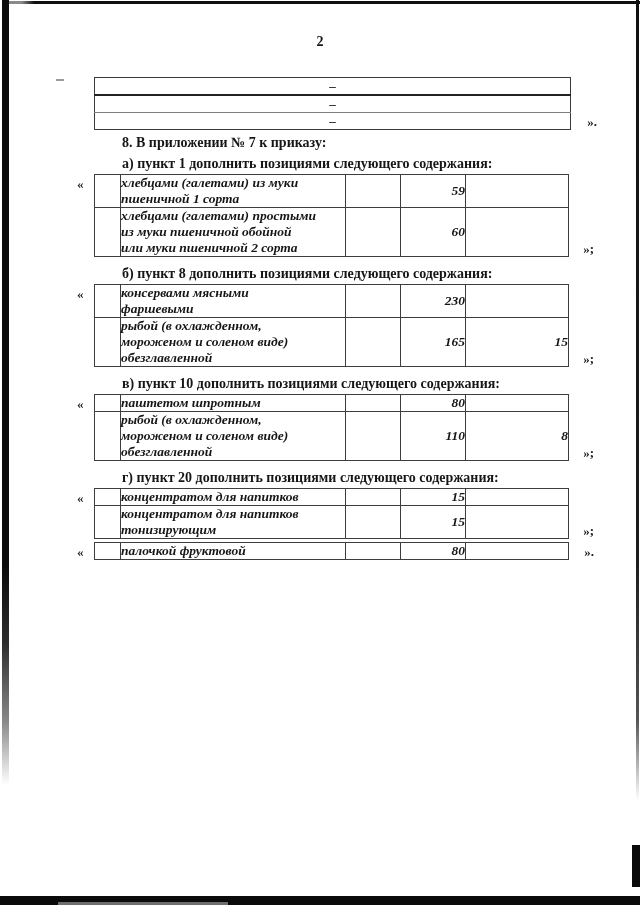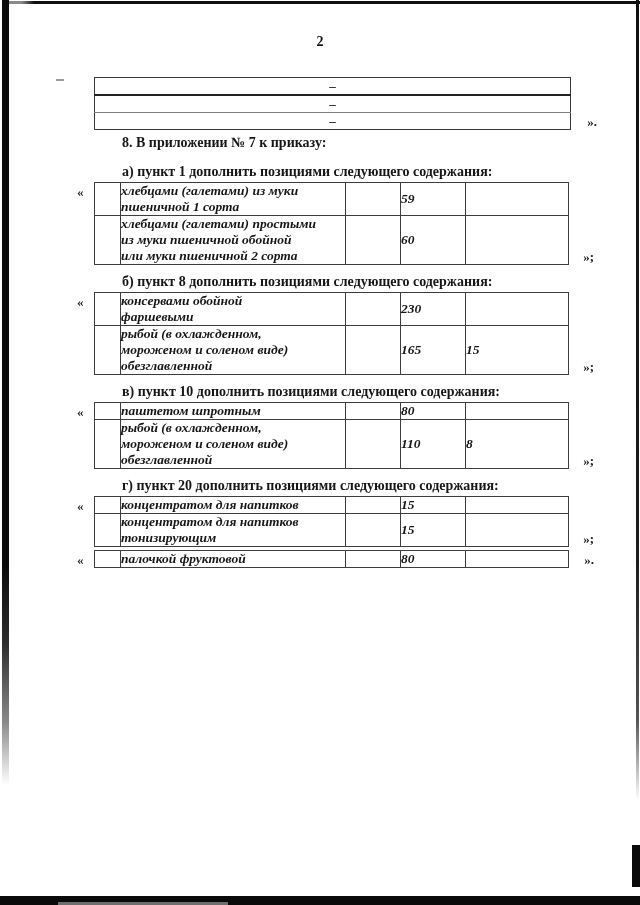--- a/index.html
+++ b/index.html
@@ -65,39 +65,39 @@
     font-size: 13px; line-height: 16px;
   }
   table.cont tr.r2 td { border-top: 2px solid #222222; }
   table.cont tr.r3 td { border-top: 1px solid #7d7d7d; }
 
   .para, .heading {
     margin: 4px 0 0 122px;
     font-size: 14px; line-height: 17px;
     white-space: nowrap;
   }
-  .heading { margin-top: 12px; }
+  .heading { margin-top: 4px; }
   .heading.gap { margin-top: 8px; }
 
   .amend-wrap { margin: 2px 0 3px 94px; width: 474px; }
   table.amend {
     border-collapse: collapse; table-layout: fixed; width: 474px; font-style: italic;
   }
   table.amend td {
     border: 1px solid #3d3d3d;
     padding: 0;
     font-size: 13.5px; line-height: 16px;
   }
   td.c-item {
     padding: 1px 4px 1px 7px;
     white-space: pre-line;
     vertical-align: middle;
   }
   td.c-num, td.c-note, td.c-blank {
-    text-align: left; vertical-align: middle;
+    text-align: right; vertical-align: middle;
   }
 
   .open-mark {
     position: absolute; left: -17px; top: 2px;
     font-size: 13px;
   }
   .close-mark {
     position: absolute; right: -26px; bottom: 0px;
     font-size: 13px;
   }
@@ -180,21 +180,21 @@
         <colgroup>
             <col style="width:26px">
             <col style="width:225px">
             <col style="width:55px">
             <col style="width:65px">
             <col style="width:103px">
           </colgroup>
         <tbody>
           <tr>
             <td class="c-blank"></td>
-            <td class="c-item">консервами обойной
+            <td class="c-item">консервами мясными
 фаршевыми</td>
             <td class="c-blank"></td>
             <td class="c-num">230</td>
             <td class="c-note"></td>
           </tr>
           <tr>
             <td class="c-blank"></td>
             <td class="c-item">рыбой (в охлажденном,
 мороженом и соленом виде)
 обезглавленной</td>

